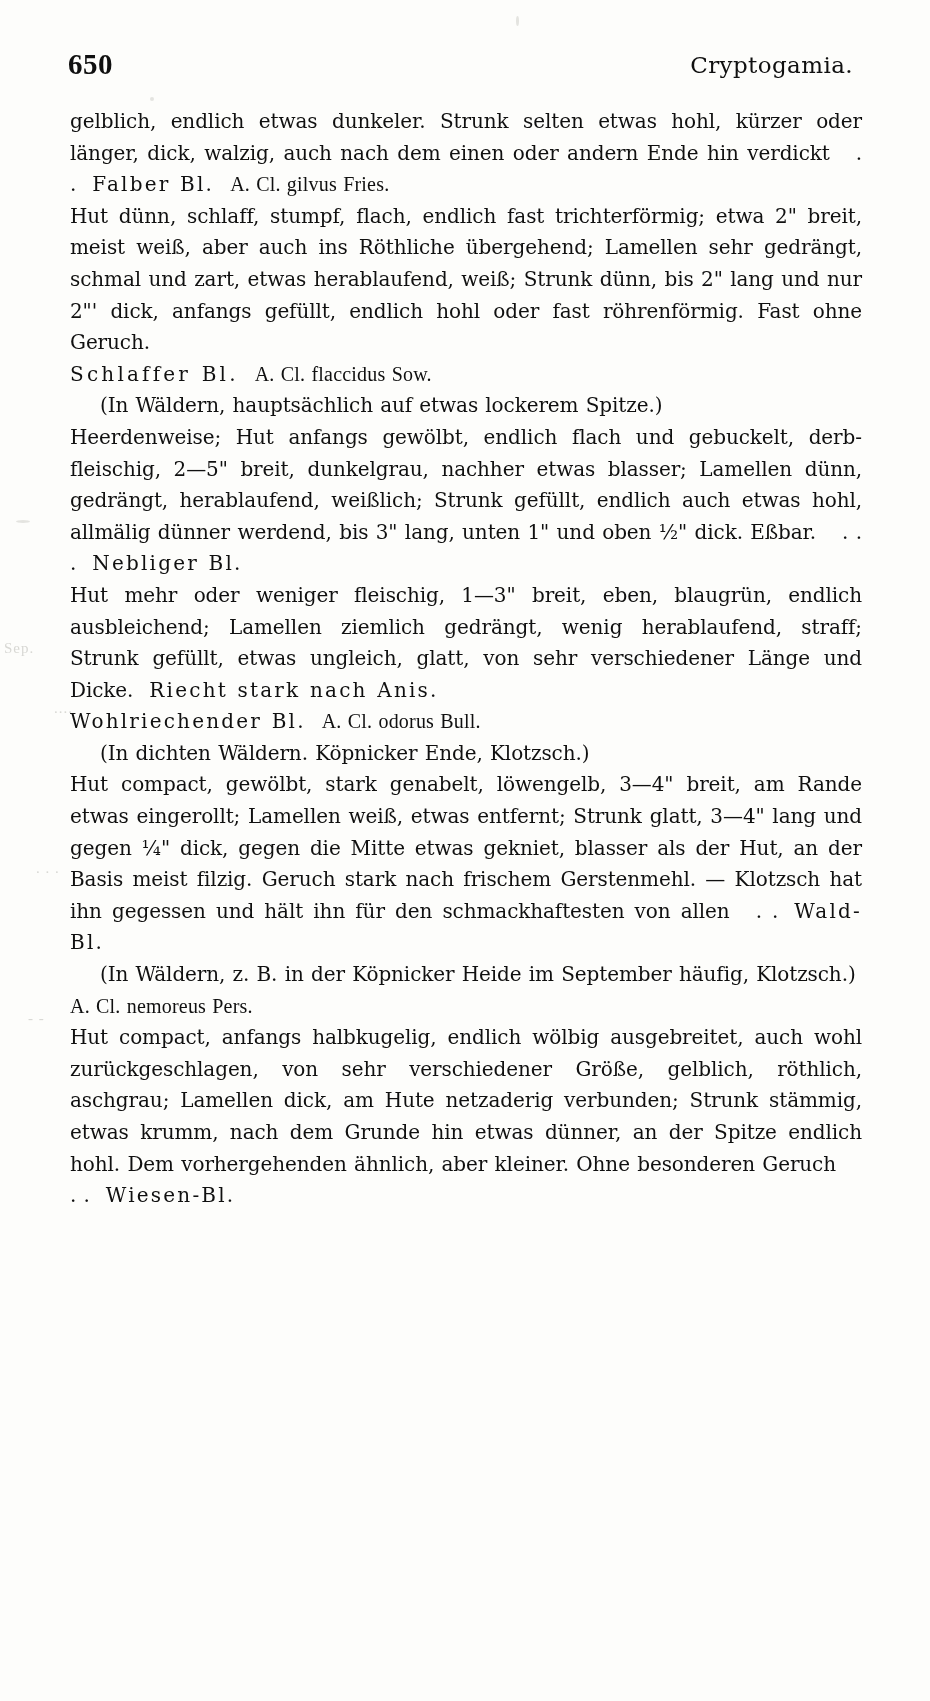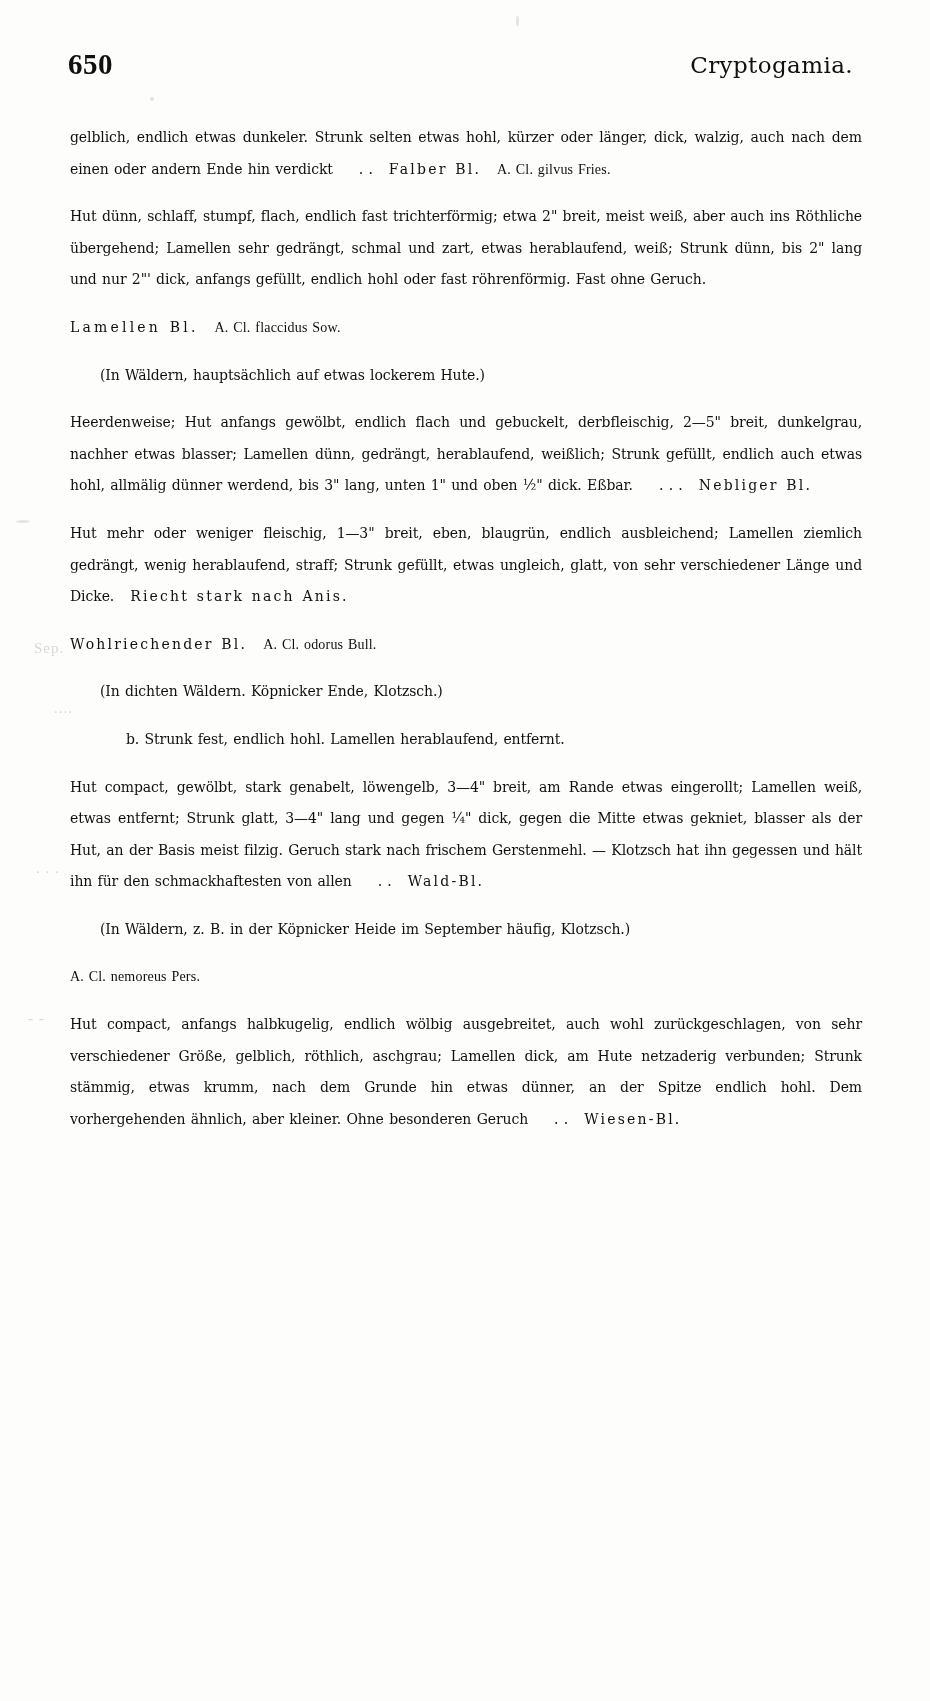--- a/index.html
+++ b/index.html
@@ -68,23 +68,23 @@
 
   .body {
     position: absolute;
     top: 106px;
     left: 70px;
     width: 792px;
   }
 
   
   p.blk {
-    margin: 16px 0 0 0;
+    margin: 0 0 0 0;
     font-family: "DejaVu Serif", serif;
-    font-size: 14px;
+    font-size: 20px;
     line-height: 31.6px;
     text-align: justify;
     text-justify: inter-word;
     letter-spacing: -0.1px;
     word-spacing: 1px;
   }
   .ind {
     display: inline-block;
     width: 30px;
   }
@@ -121,67 +121,64 @@
   }
 </style>
 </head>
 <body>
 
 <div class="page">
 
   <div class="speck" style="left:516px;top:16px;width:3px;height:10px;"></div>
   <div class="speck" style="left:150px;top:97px;width:4px;height:4px;"></div>
   <div class="speck" style="left:16px;top:520px;width:14px;height:3px;"></div>
-  <div class="ghost" style="left:34px;top:640px;">Sep.</div>
+  <div class="ghost" style="left:4px;top:640px;">Sep.</div>
   <div class="ghost" style="left:54px;top:700px;">....</div>
   <div class="ghost" style="left:36px;top:860px;">. . .</div>
   <div class="ghost" style="left:28px;top:1010px;">- -</div>
 
   <div class="header">
     <div class="folio">650</div>
     <div class="running-head">Cryptogamia.</div>
   </div>
 
   <div class="body">
 
     <p class="blk">
       <span>gelblich, endlich etwas dunkeler.   Strunk selten etwas hohl, kür­zer oder länger, dick, walzig, auch nach dem einen oder andern Ende hin verdickt</span><span class="sp"></span><span>.     .</span><span class="spc"></span><span class="wide">Falber Bl.</span><span class="spc"></span><span class="rom">A. Cl. gilvus Fries.</span>
     </p>
 
 
     <p class="blk">
       <span>Hut dünn, schlaff, stumpf, flach, endlich fast trichterförmig; etwa 2" breit, meist weiß, aber auch ins Röthliche übergehend; Lamel­len sehr gedrängt, schmal und zart, etwas herablaufend, weiß; Strunk dünn, bis 2" lang und nur 2"' dick, anfangs gefüllt, endlich hohl oder fast röhrenförmig.  Fast ohne Geruch.</span>
     </p>
     <p class="blk center">
-      <span class="wider">Lamellen Bl.</span><span class="spc"></span><span class="rom">A. Cl. flaccidus Sow.</span>
+      <span class="wider">Schlaffer Bl.</span><span class="spc"></span><span class="rom">A. Cl. flaccidus Sow.</span>
     </p>
 
     <p class="blk">
-      <span class="ind"></span><span>(In Wäldern, hauptsächlich auf etwas lockerem Hute.)</span>
+      <span class="ind"></span><span>(In Wäldern, hauptsächlich auf etwas lockerem Spitze.)</span>
     </p>
 
     <p class="blk">
       <span>Heerdenweise; Hut anfangs gewölbt, endlich flach und gebuckelt, derb­fleischig, 2—5" breit, dunkelgrau, nachher etwas blasser; Lamel­len dünn, gedrängt, herablaufend, weißlich; Strunk gefüllt, endlich auch etwas hohl, allmälig dünner werdend, bis 3" lang, unten 1" und oben ½" dick.  Eßbar.</span><span class="sp"></span><span>.       .       .</span><span class="spc"></span><span class="wide">Nebliger Bl.</span>
     </p>
 
 
     <p class="blk">
       <span>Hut mehr oder weniger fleischig, 1—3" breit, eben, blaugrün, end­lich ausbleichend; Lamellen ziemlich gedrängt, wenig herablaufend, straff; Strunk gefüllt, etwas ungleich, glatt, von sehr verschiede­ner Länge und Dicke.</span><span class="spc"></span><span class="wide">Riecht stark nach Anis.</span>
     </p>
     <p class="blk center">
       <span class="wide">Wohlriechender Bl.</span><span class="spc"></span><span class="rom">A. Cl. odorus Bull.</span>
     </p>
 
     <p class="blk">
       <span class="ind"></span><span>(In dichten Wäldern.  Köpnicker Ende, Klotzsch.)</span>
     </p>
 
-    <p class="blk">
-      <span class="ind2"></span><span>b. Strunk fest, endlich hohl.  Lamellen herablaufend, ent­fernt.</span>
-    </p>
 
     <p class="blk">
       <span>Hut compact, gewölbt, stark genabelt, löwengelb, 3—4" breit, am Rande etwas eingerollt; Lamellen weiß, etwas entfernt; Strunk glatt, 3—4" lang und gegen ¼" dick, gegen die Mitte etwas ge­kniet, blasser als der Hut, an der Basis meist filzig.  Geruch stark nach frischem Gerstenmehl. — Klotzsch hat ihn gegessen und hält ihn für den schmackhaftesten von allen</span><span class="sp"></span><span>.     .</span><span class="spc"></span><span class="wide">Wald-Bl.</span>
     </p>
     <p class="blk">
       <span class="ind"></span><span>(In Wäldern, z. B. in der Köpnicker Heide im September häufig, Klotzsch.)</span>
     </p>
 
     <p class="blk right">
       <span class="rom">A. Cl. nemoreus Pers.</span>

